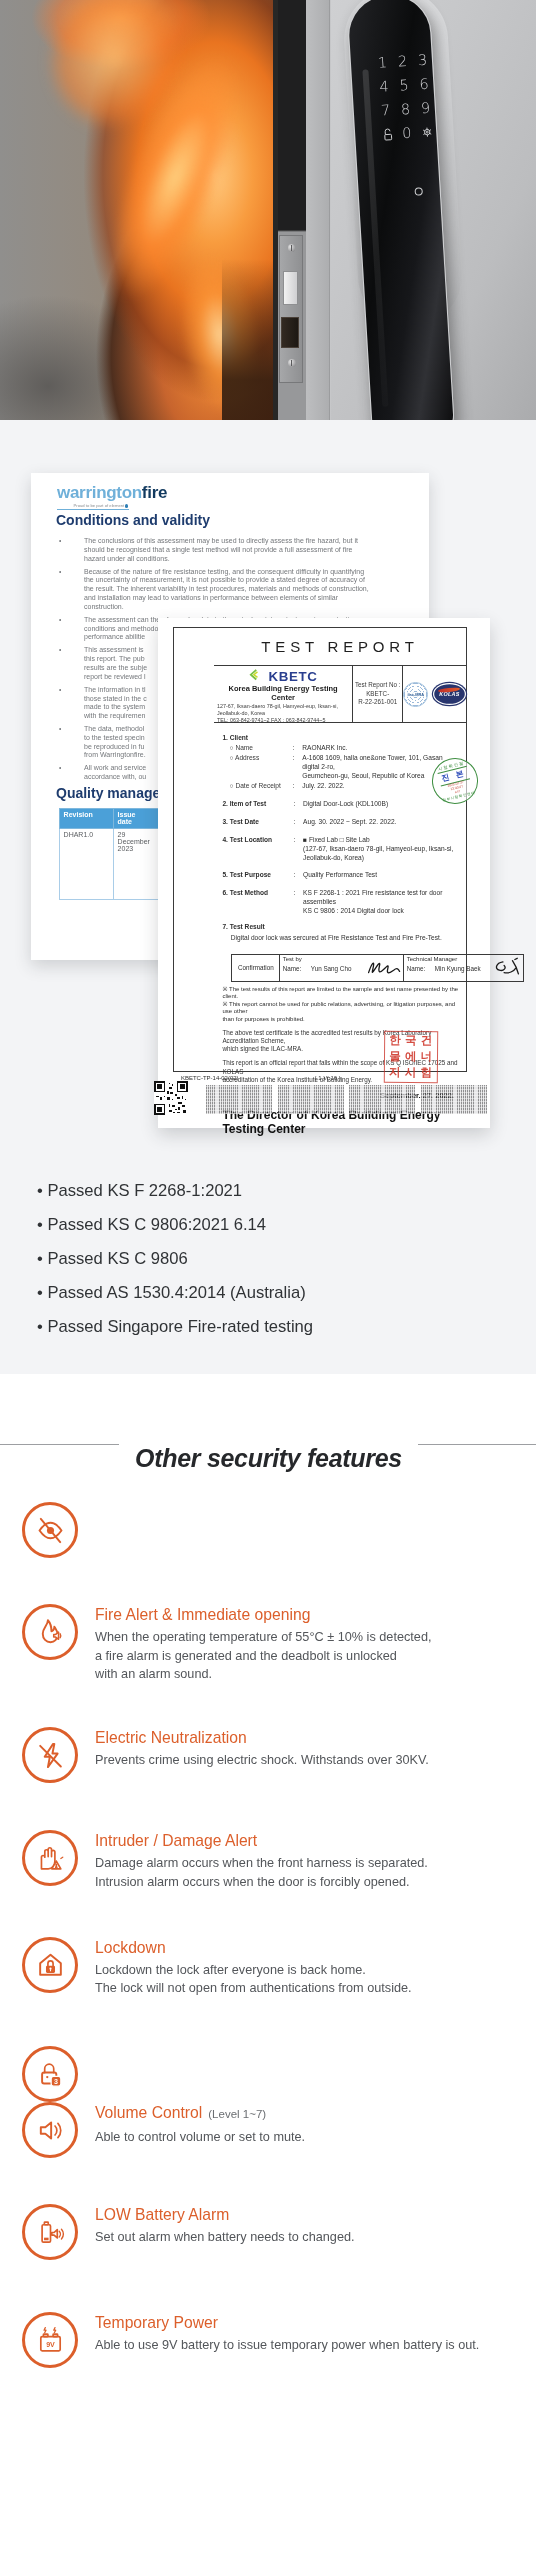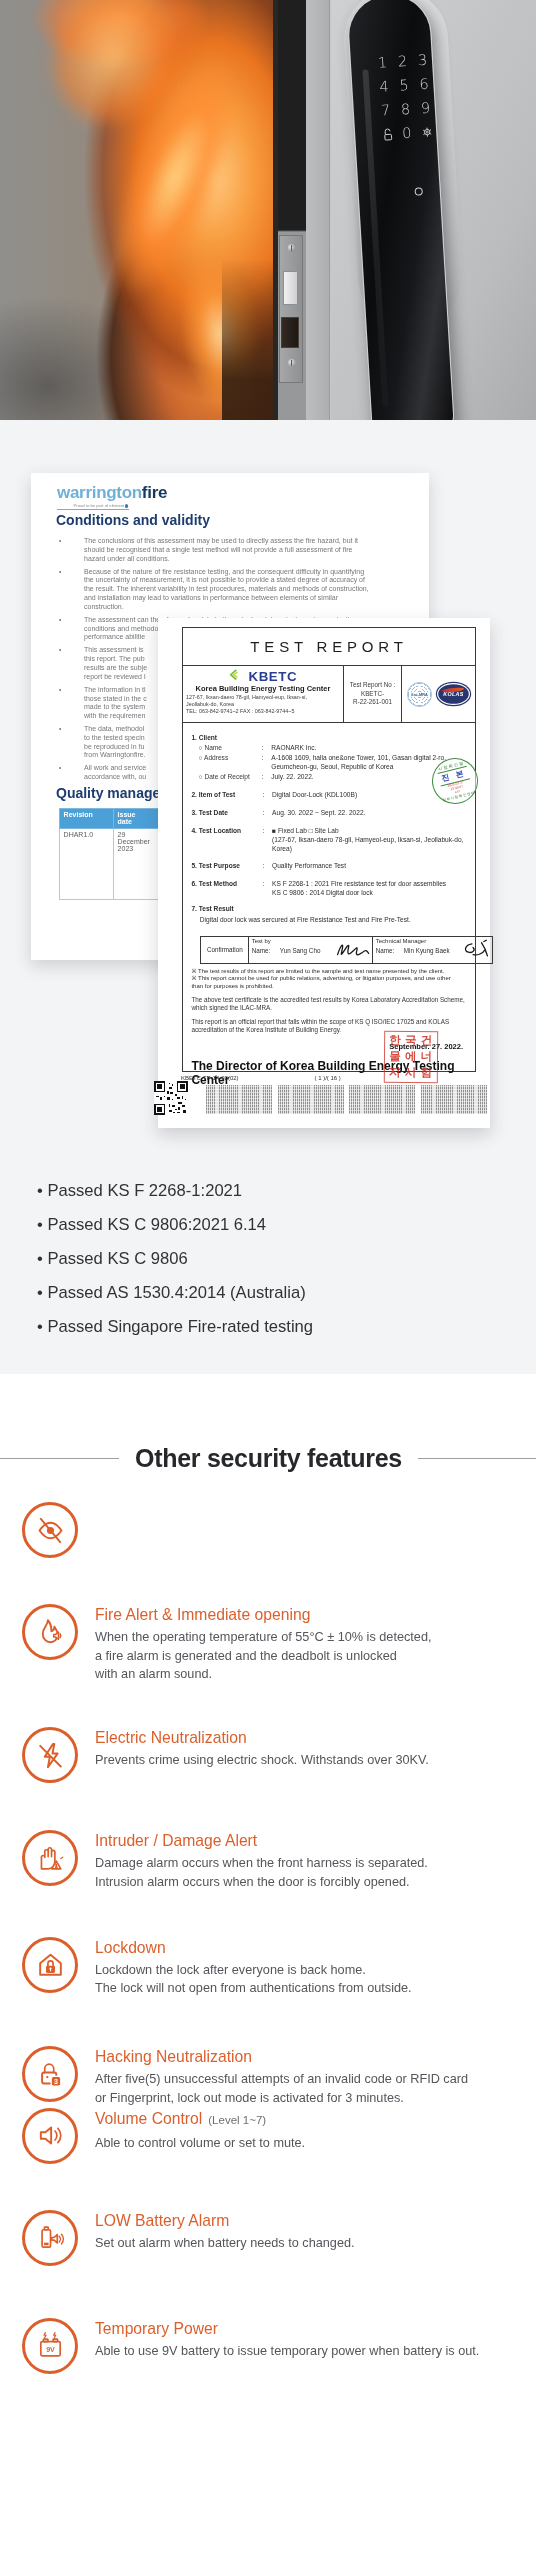--- a/index.html
+++ b/index.html
@@ -80,21 +80,21 @@
   .wq-heading { position:absolute; left:25px; top:312px; font-size:14px; font-weight:bold; color:#1e3c6e; }
   .wtable { position:absolute; left:28px; top:335px; border-collapse:collapse; }
   .wtable th { background:#4ba0d8; color:#fff; font-size:7px; font-weight:bold; text-align:left;
     padding:1.8px 3.6px; border:0.6px solid #7fb8dd; white-space:pre-line; vertical-align:top; height:20px; }
   .wtable td { font-size:7px; color:#5a5d60; padding:2.4px 3.6px 0 3.6px; border:0.6px solid #a9cde8;
     white-space:pre-line; vertical-align:top; height:71px; }
   .wtable .c1 { width:54px; } .wtable .c2 { width:48px; } .wtable .c3 { width:48px; }
 
   .report { position:absolute; left:158px; top:198px; width:332px; height:510px; background:#fff;
     box-shadow:0 7.2px 17px rgba(40,44,52,.2); }
-  .rborder { position:absolute; left:24px; top:9px; width:294px; height:445px; border:1.2px solid #3a3a3a; }
+  .rborder { position:absolute; left:15px; top:9px; width:294px; height:445px; border:1.2px solid #3a3a3a;padding-left:40px; }
   .rtitle { height:38px; line-height:38px; text-align:center; font-size:15px; letter-spacing:4.8px;
     color:#1f1f1f; font-weight:500; border-bottom:1.2px solid #3a3a3a; }
   .rhead { display:flex; height:57px; border-bottom:1.2px solid #3a3a3a; }
   .rhc1 { width:161px; border-right:1.2px solid #3a3a3a; padding:2.4px 3px 0 3px; text-align:center; }
   .rhc2 { width:58px; border-right:1.2px solid #3a3a3a; display:flex; flex-direction:column;
     justify-content:center; align-items:center; gap:2.4px; font-size:6.3px; color:#3a3a3a; text-align:center; }
   .rhc3 { flex:1; display:flex; justify-content:center; align-items:center; gap:4.8px; }
   .kbetc-line { display:flex; justify-content:center; align-items:center; gap:10px; }
   .kbetc-word { font-size:13.3px; font-weight:bold; color:#2a3f8f; letter-spacing:0.6px; }
   .org-name { font-size:7.5px; font-weight:bold; color:#1c1c1c; margin-top:0.6px; }
@@ -158,21 +158,21 @@
   .bar { flex:1; background:
     repeating-linear-gradient(0deg, rgba(250,250,250,.5) 0 1.2px, rgba(0,0,0,0) 1.2px 3px),
     repeating-linear-gradient(90deg, rgba(70,70,72,.6) 0 0.9px, rgba(220,220,222,.7) 0.9px 2.1px); }
 
   .passed { position:absolute; left:37px; top:754px; list-style:none; }
   .passed li { font-size:16.6px; color:#303336; line-height:34px; }
   .passed li::before { content:"• "; }
 
   
   .features { position:relative; background:#fff; }
-  .sec-head { display:flex; align-items:center; gap:15.7px; margin:70px 0 29px 0; }
+  .sec-head { display:flex; gap:15.7px; margin:70px 0 29px 0;font-style:italic; }
   .sec-head.conv { margin-top:98px; }
   .sec-head .rule { flex:1; height:1.2px; background:#9d9fa2; }
   .sec-head h2 { font-size:25px; font-weight:bold; color:#26282b; letter-spacing:-0.3px; }
 
   .feat { display:flex; margin-left:22px; }
   .ficon { width:56px; height:56px; border-radius:50%; border:3px solid #dc5f2b; flex-shrink:0;
     margin-right:17px; display:flex; align-items:center; justify-content:center; color:#dc5f2b; }
   .fbody { padding-top:1.2px; }
   .ftitle-row { display:flex; align-items:baseline; margin-bottom:3.6px; line-height:19.3px; }
   .ftitle { font-size:15.7px; color:#dc5f2b; }
@@ -601,27 +601,20 @@
     <div class="feat">
       <div class="ficon">
         <svg width="31" height="31" viewBox="0 0 48 48" fill="none" stroke="currentColor" stroke-width="3" stroke-linecap="round" stroke-linejoin="round">
           <path d="M15 21 v-6 a7 7 0 0 1 14 0 v6" stroke-width="2.6"></path>
           <rect x="11" y="21" width="22" height="17" rx="3"></rect>
           <circle cx="19" cy="28" r="1.8" fill="currentColor" stroke="none"></circle>
           <rect x="25" y="27" width="15" height="15" rx="3.5" fill="currentColor" stroke="#fff" stroke-width="2"></rect>
           <text x="32.5" y="38.5" font-size="11" font-weight="bold" fill="#fff" stroke="none" text-anchor="middle" font-family="Liberation Sans, sans-serif">3</text>
         </svg>
       </div>
-      <div class="fbody">
-        <div class="ftitle-row">
-            <span class="ftitle">Hacking Neutralization</span>
-          </div>
-        <div class="fdesc">After five(5) unsuccessful attempts of an invalid code or RFID card
-or Fingerprint, lock out mode is activated for 3 minutes.</div>
-      </div>
     </div>
 
 
     <div class="feat mb76">
       <div class="ficon">
         <svg width="31" height="31" viewBox="0 0 48 48" fill="none" stroke="currentColor" stroke-width="3" stroke-linecap="round" stroke-linejoin="round">
           <path d="M9 19 h7 l9 -7.5 v25 L16 29 H9 Z"></path>
           <path d="M31 17 a10 10 0 0 1 0 14" stroke-width="2.6"></path>
           <path d="M35.5 13 a16 16 0 0 1 0 22" stroke-width="2.6"></path>
         </svg>

